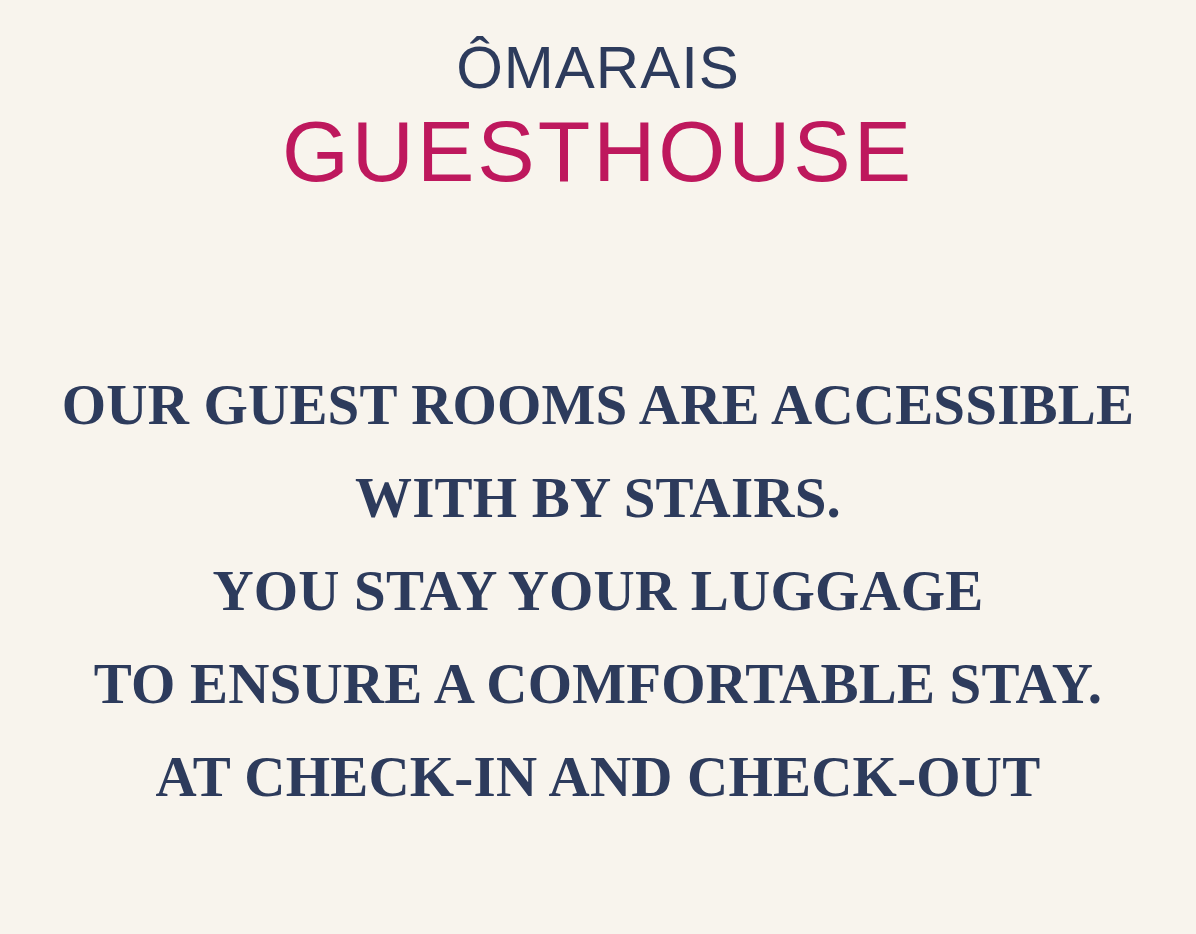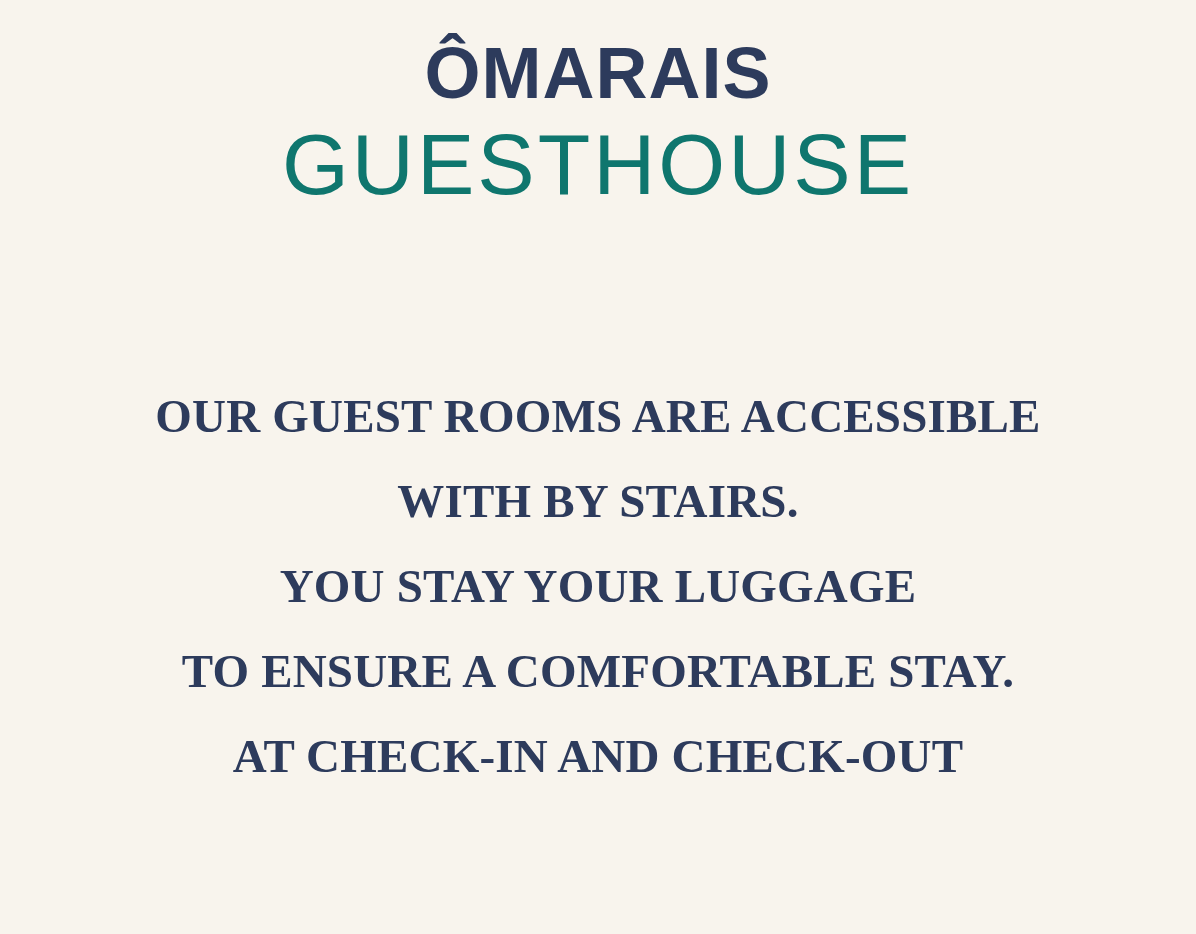--- a/index.html
+++ b/index.html
@@ -32,59 +32,59 @@
   .brand {
     margin-top: 36px;
     width: 100%;
     text-align: center;
     user-select: none;
   }
 
   .brand-name {
     display: block;
     font-family: "Liberation Sans", sans-serif;
-    font-size: 72px;
+    font-size: 60px;
     line-height: 1.05;
-    font-weight: 700;
+    font-weight: 400;
     letter-spacing: 1px;
     color: #2D3B5C;
     margin: 0;
     white-space: nowrap;
   }
 
   .brand-sub {
     display: block;
     font-family: "Liberation Sans", sans-serif;
     font-size: 86px;
     line-height: 1.08;
     font-weight: 300;
     letter-spacing: 3px;
-    color: #0f766e;
-    margin: 6px 0 8px 0;
+    color: #be185d;
+    margin: 6px 0 0 0;
     white-space: nowrap;
   }
 
   
   .notice {
     margin-top: 152px;
     width: 1196px;
     text-align: center;
     user-select: none;
   }
 
   .notice-line {
     display: block;
     font-family: "Liberation Serif", "DejaVu Serif", serif;
     font-weight: 700;
-    font-size: 47px;
+    font-size: 57px;
     line-height: 77px;
     letter-spacing: 0.2px;
     color: #2D3B5C;
     white-space: nowrap;
-    margin: 8px;
+    margin: 16px;
   }
 </style>
 </head>
 <body>
 
 <div class="page">
 
   <div class="brand">
     <span class="brand-name">ÔMARAIS</span>
     <span class="brand-sub">GUESTHOUSE</span>

